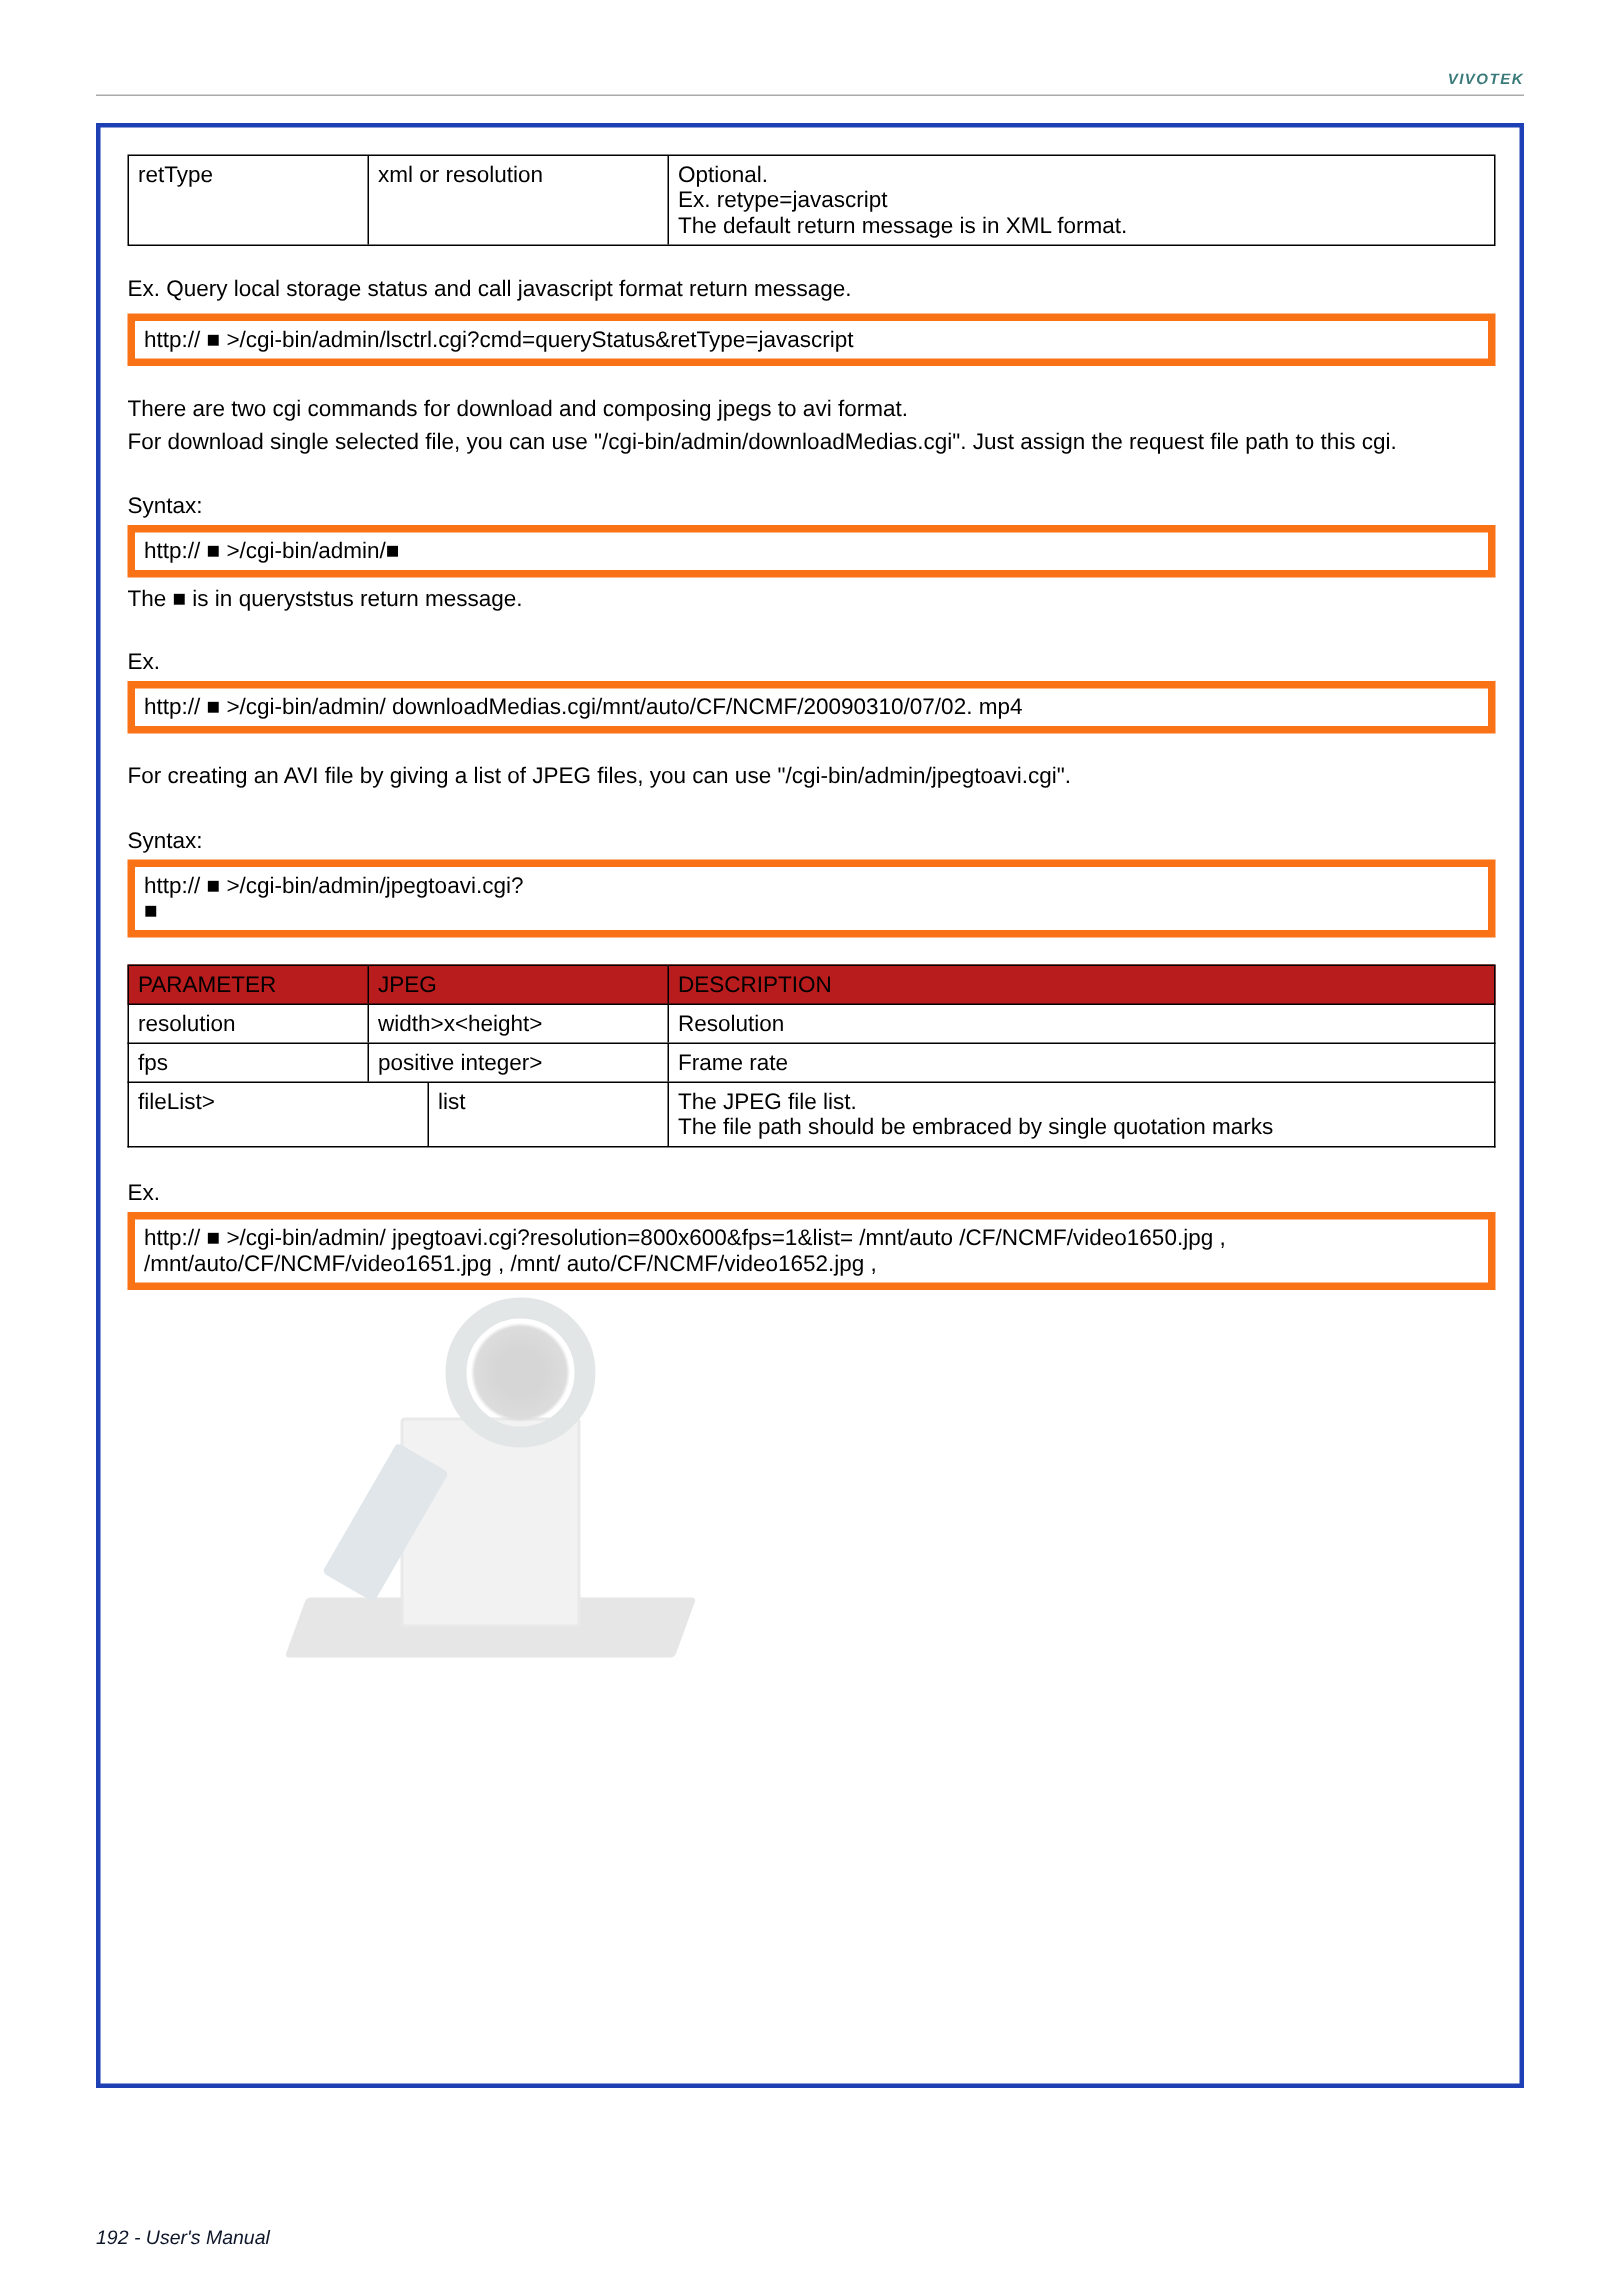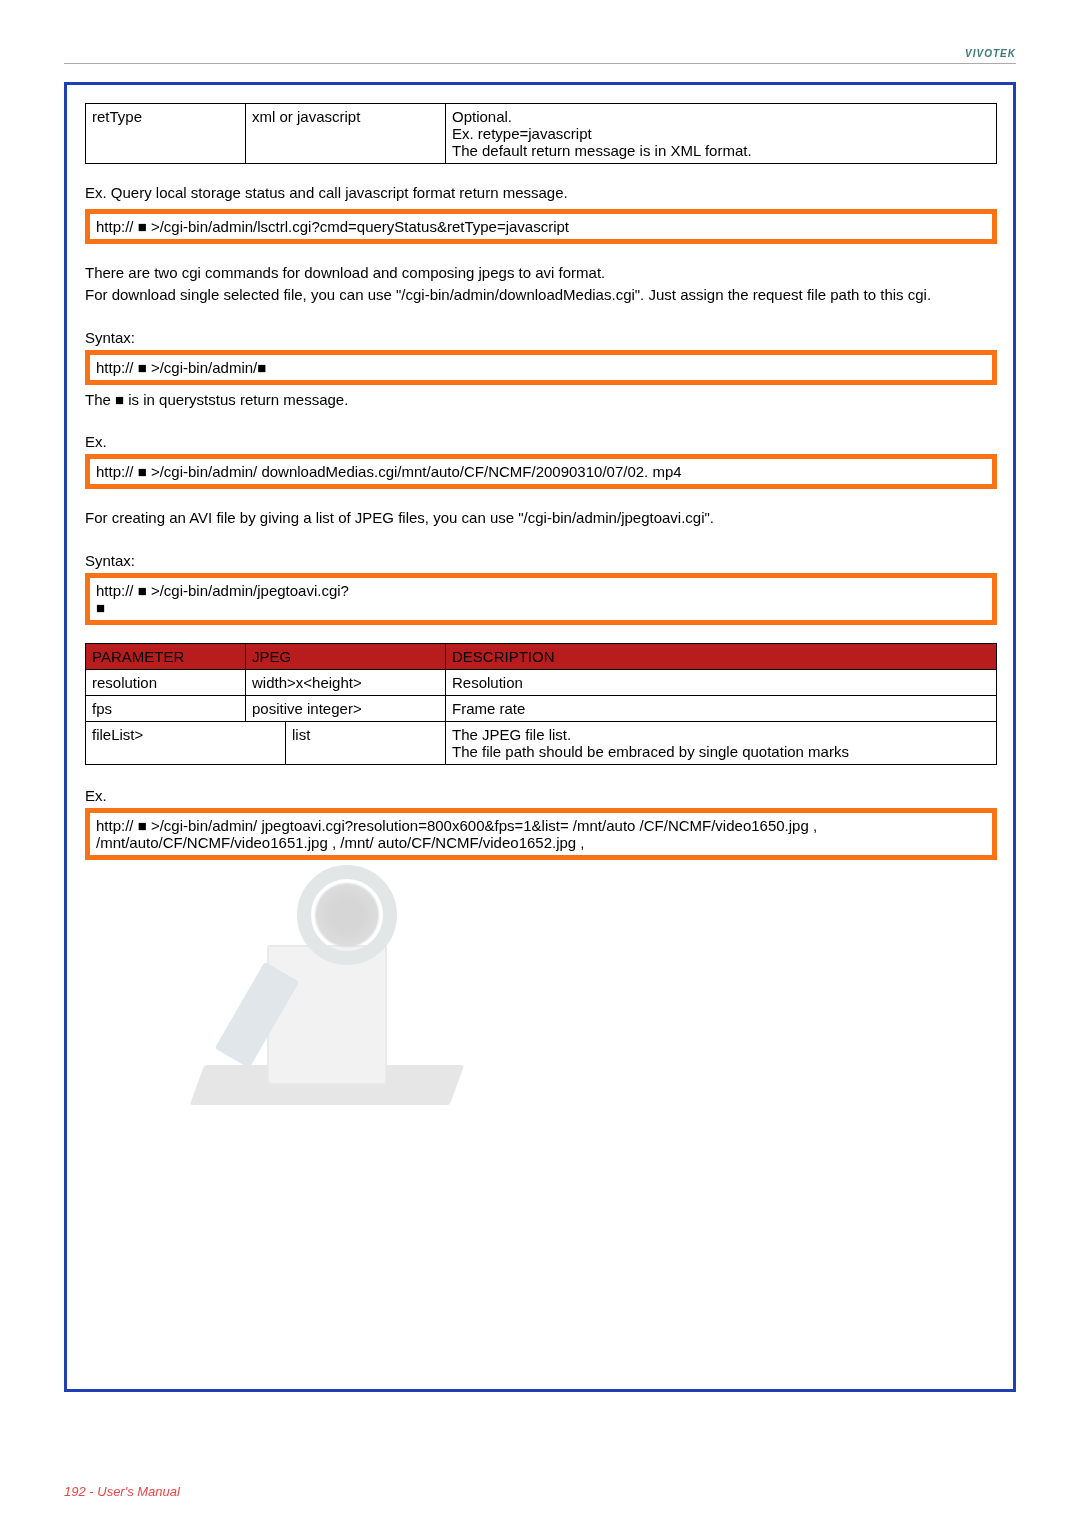--- a/index.html
+++ b/index.html
@@ -54,21 +54,21 @@
     border: 5px solid #f97316;
     padding: 4px 6px;
   }
   .headerrow { background: #b91c1c; }
   .headerrow .cell { color: #000; }
   .label { margin-top: 22px; margin-bottom: 4px; }
   .footer {
     position: absolute;
     bottom: 28px;
     left: 64px;
-    color: #ef4444;
+    color: #0f172a;
     font-style: italic;
     font-size: 13px;
   }
   .watermark {
     position: absolute;
     left: 110px;
     top: 760px;
     width: 300px;
     height: 300px;
     opacity: 0.18;
@@ -111,21 +111,21 @@
 
     <div class="watermark">
       <div class="wm-shape wm-base"></div>
       <div class="wm-shape wm-body"></div>
       <div class="wm-shape wm-arm"></div>
       <div class="wm-shape wm-lens"></div>
     </div>
 
     <div class="row">
       <div class="cell c1">retType</div>
-      <div class="cell c2">xml or javascript</div>
+      <div class="cell c2">xml or resolution</div>
       <div class="cell c3" style="white-space:pre-line">Optional.
 Ex. retype=javascript
 The default return message is in XML format.</div>
     </div>
 
     <div class="para">Ex. Query local storage status and call javascript format return message.</div>
     <div class="fullrow">http:// ■ &gt;/cgi-bin/admin/lsctrl.cgi?cmd=queryStatus&amp;retType=javascript</div>
 
     <div class="para" style="white-space:pre-line">There are two cgi commands for download and composing jpegs to avi format.
 For download single selected file, you can use "/cgi-bin/admin/downloadMedias.cgi". Just assign the request file path to this cgi.</div>

